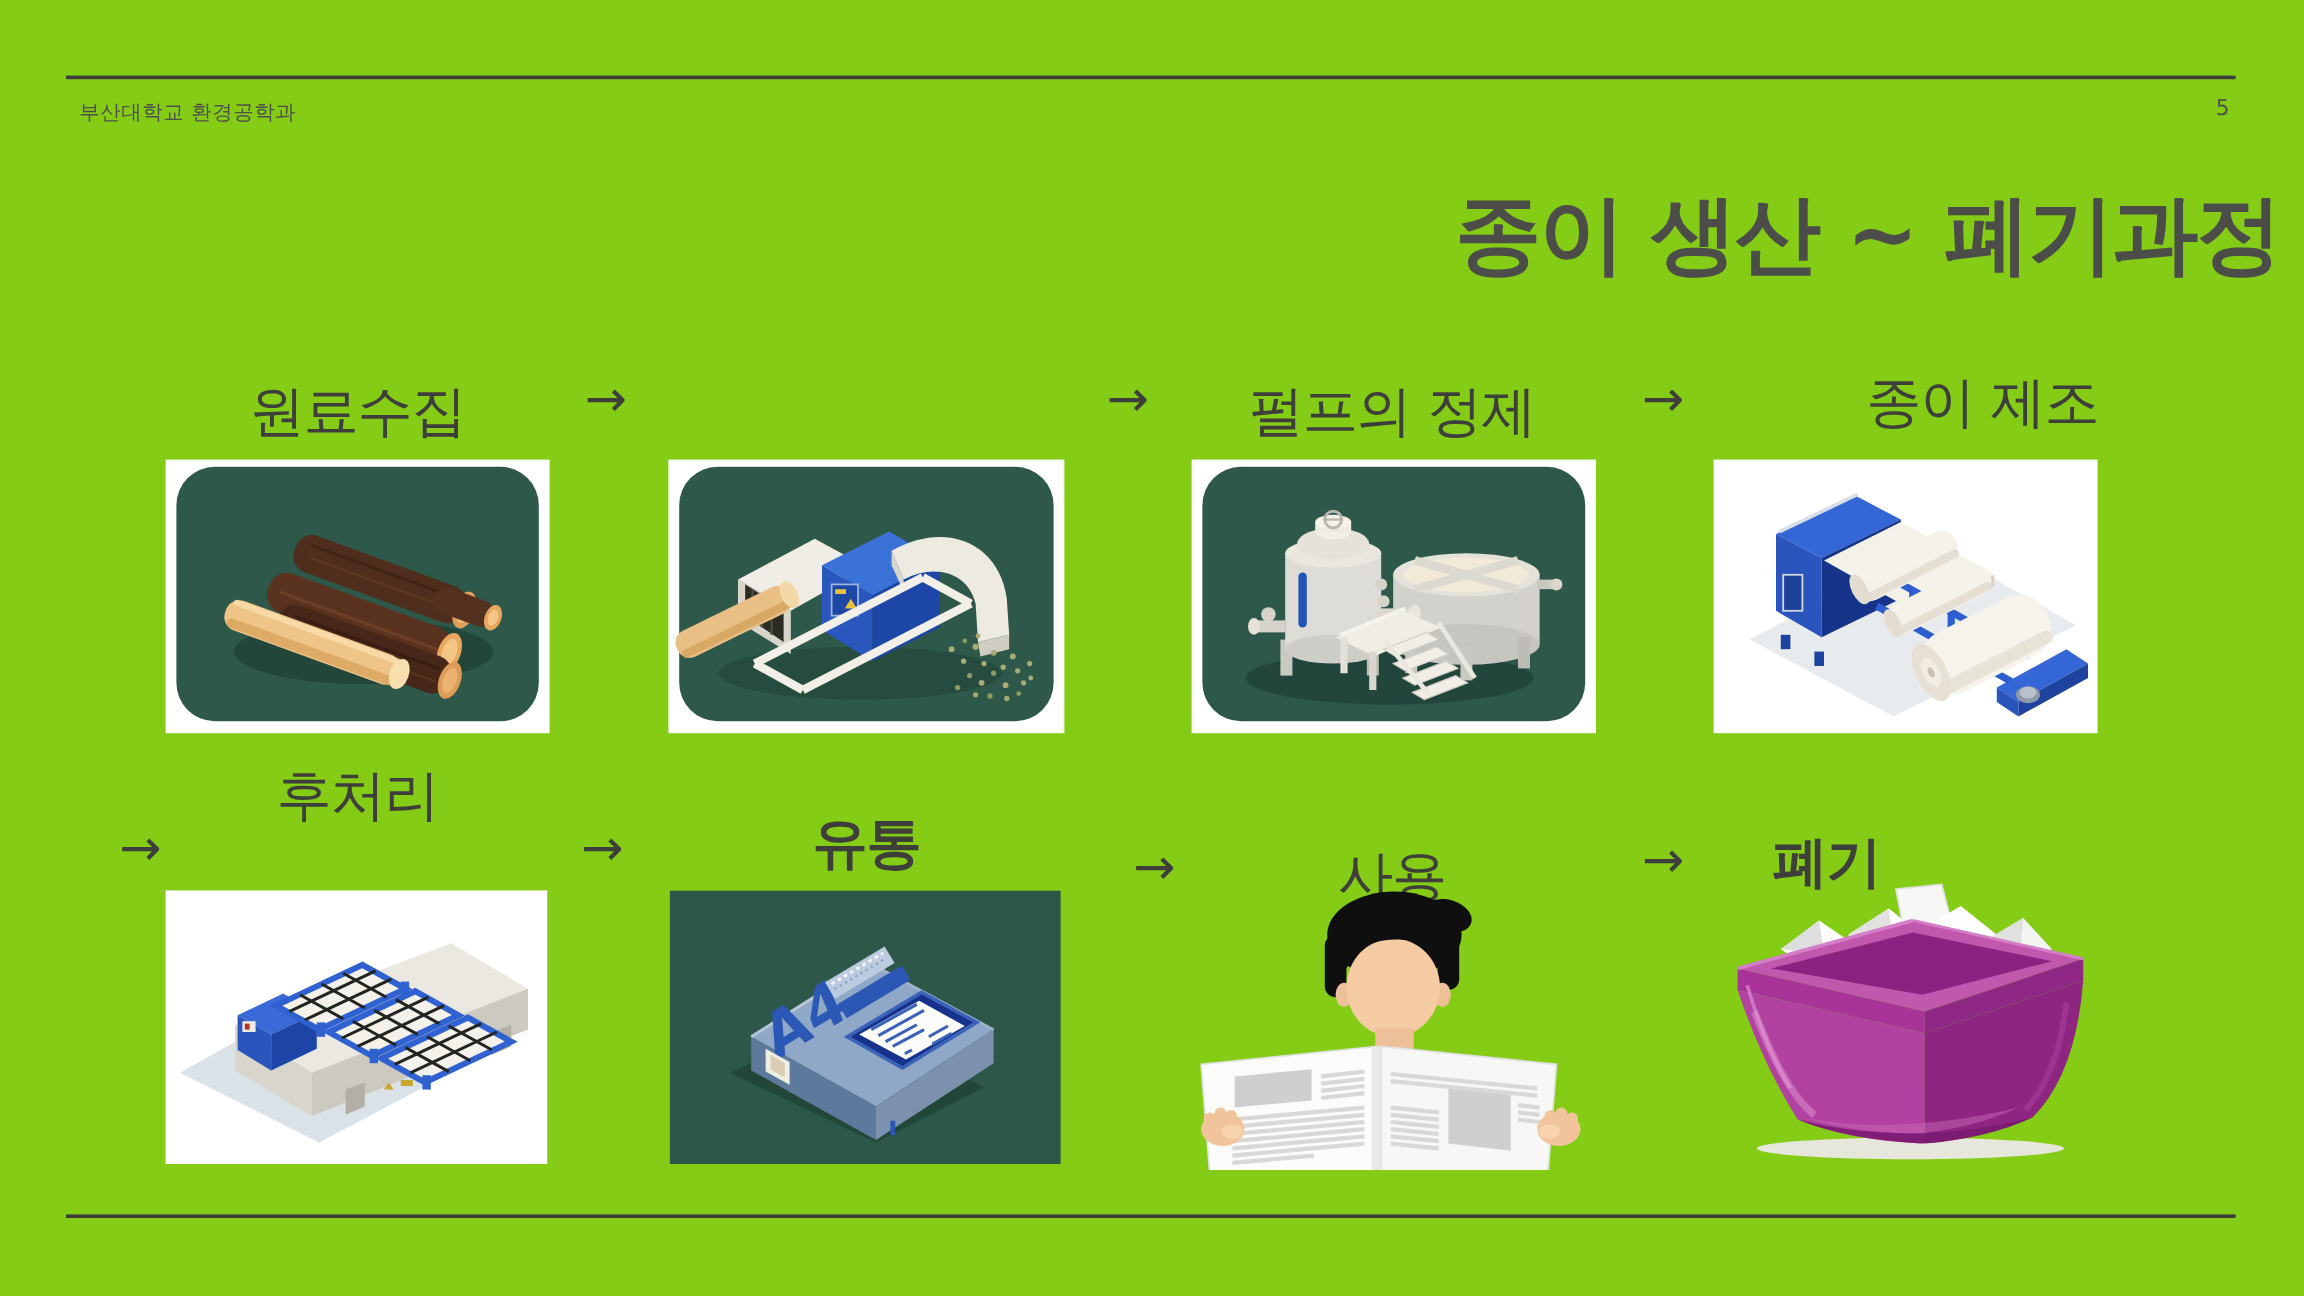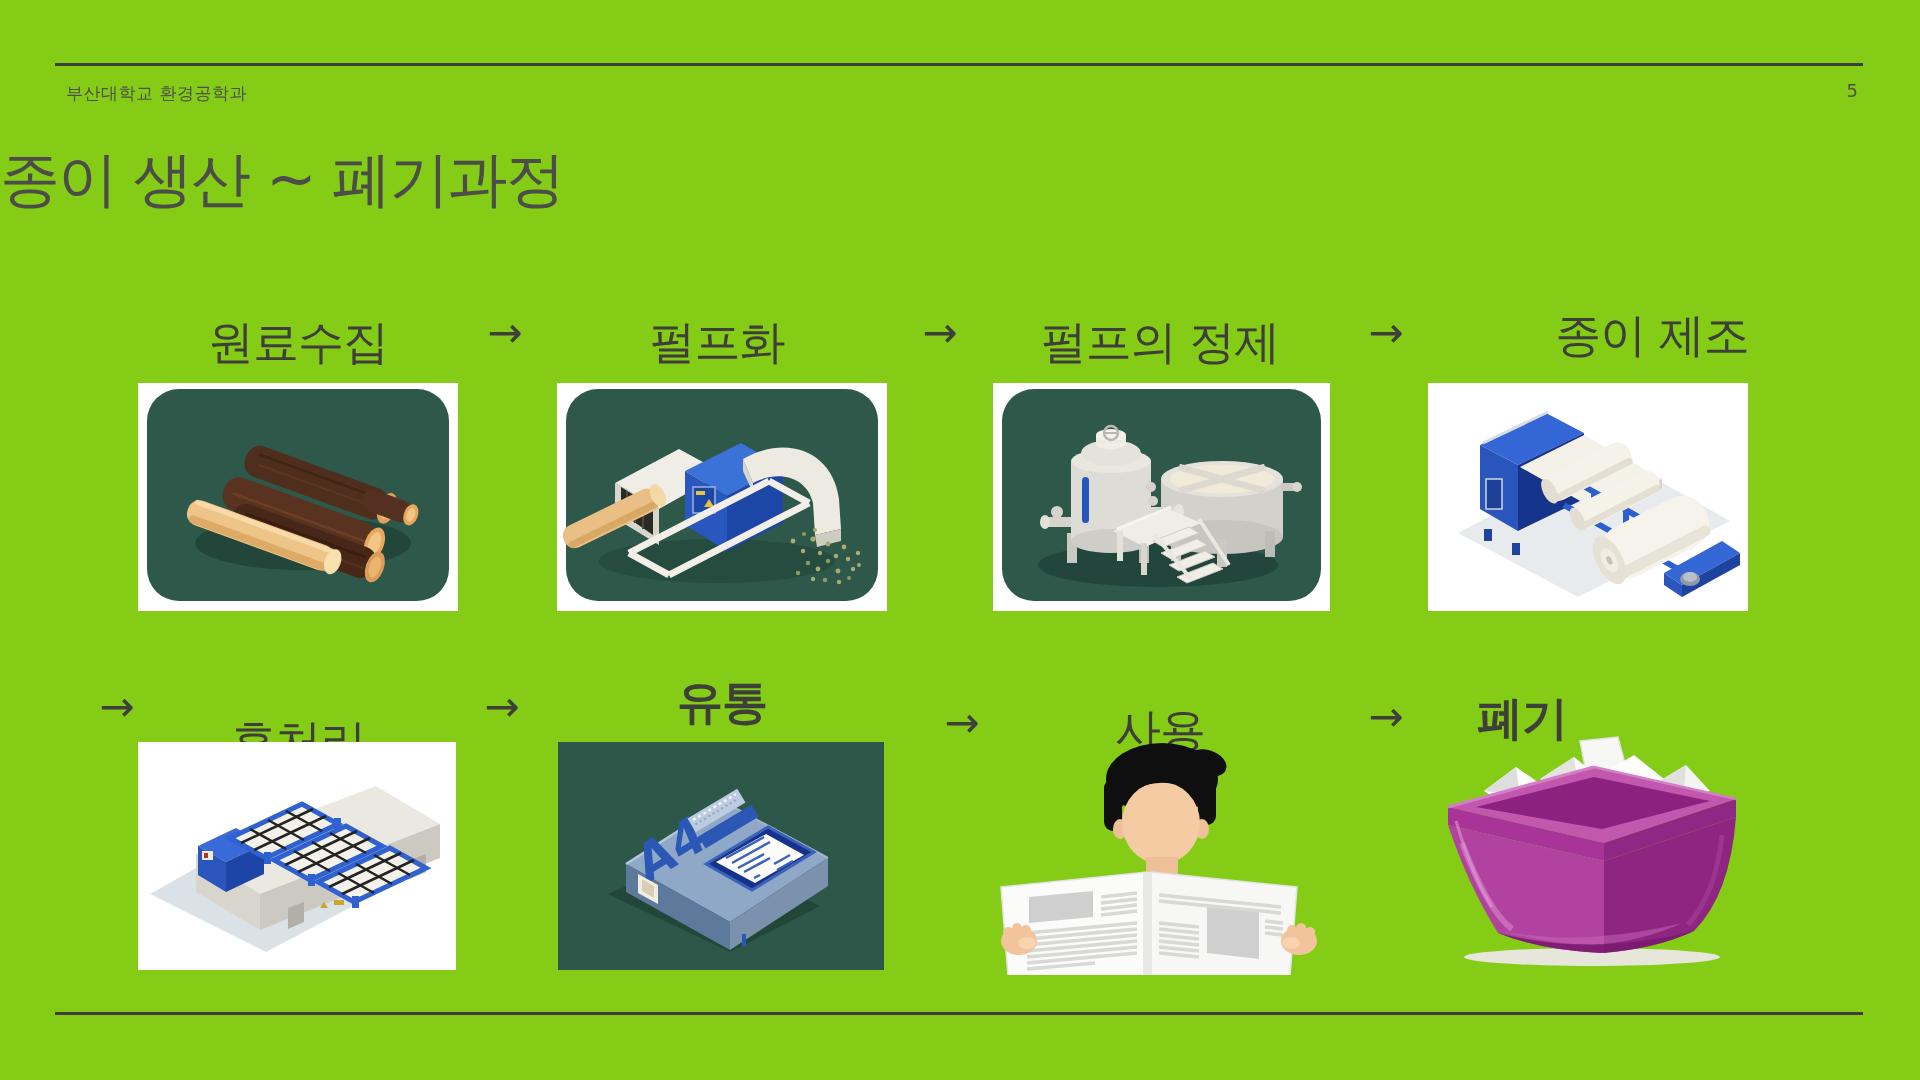--- a/index.html
+++ b/index.html
@@ -6,22 +6,22 @@
   .slide{
     position:relative;width:1920px;height:1080px;background:#84cc16;
     font-family:"DejaVu Sans","Liberation Sans",sans-serif;overflow:hidden;
   }
   .rule{position:absolute;left:55px;width:1808px;height:3px;background:#3e3e3a;}
   .rule-top{top:63px;}
   .rule-bottom{top:1012px;}
   .affiliation{position:absolute;left:66px;top:82px;font-size:17px;color:#50504a;letter-spacing:.5px;}
   .page-number{position:absolute;right:62px;top:80px;font-size:18px;color:#50504a;}
   .slide-title{
-    position:absolute;left:0;right:20px;top:100px;text-align:left;
-    font-size:60px;font-weight:400;color:#4c4c48;letter-spacing:-2px;
+    position:absolute;left:0;right:20px;top:100px;text-align:right;
+    font-size:72px;font-weight:700;color:#4c4c48;letter-spacing:-2px;
   }
   .step-label{
     position:absolute;height:52px;text-align:center;font-size:46px;
     color:#3e3e3a;font-weight:500;letter-spacing:-1px;
   }
   .flow-arrow{
     position:absolute;width:56px;text-align:center;font-size:42px;color:#3e3e3a;font-weight:400;
   }
   .img-cell{position:absolute;}
   .img-cell.white-bg{background:#ffffff;}
@@ -33,21 +33,20 @@
 <div class="slide">
 
   <div class="rule rule-top"></div>
   <div class="affiliation">부산대학교 환경공학과</div>
   <div class="page-number">5</div>
 
   <h1 class="slide-title">종이 생산 ~ 폐기과정</h1>
 
   <div class="step-label" style="left:138px;top:312px;width:320px;">원료수집</div>
   <div class="flow-arrow" style="left:477px;top:308px;">→</div>
-  <div class="step-label" style="left:557px;top:312px;width:320px;">펄프화</div>
   <div class="flow-arrow" style="left:912px;top:308px;">→</div>
   <div class="step-label" style="left:995px;top:312px;width:330px;">펄프의 정제</div>
   <div class="flow-arrow" style="left:1358px;top:308px;">→</div>
   <div class="step-label" style="left:1492px;top:305px;width:320px;">종이 제조</div>
 
   <div class="img-cell white-bg" style="left:138px;top:383px;width:320px;height:228px;">
     <svg viewBox="0 0 320 228">
       <rect x="9" y="6" width="302" height="212" rx="32" fill="#2e5849"></rect>
       <ellipse cx="165" cy="160" rx="108" ry="27" fill="#22473a"></ellipse>
       <g transform="translate(108,74) rotate(20)">
@@ -249,21 +248,21 @@
         <polygon points="254,202 312,170 312,182 254,214" fill="#1d439f"></polygon>
         <ellipse cx="262" cy="196" rx="10" ry="7" fill="#8f9aa8"></ellipse>
         <ellipse cx="262" cy="194" rx="7" ry="5" fill="#b8c0cb"></ellipse>
       </g>
       <rect x="56" y="146" width="8" height="12" fill="#1d439f"></rect>
       <rect x="84" y="160" width="8" height="12" fill="#1d439f"></rect>
     </svg>
   </div>
 
   <div class="flow-arrow" style="left:89px;top:682px;">→</div>
-  <div class="step-label" style="left:138px;top:711px;width:320px;">후처리</div>
+  <div class="step-label" style="left:138px;top:632px;width:320px;">후처리</div>
   <div class="flow-arrow" style="left:474px;top:682px;">→</div>
   <div class="step-label" style="left:557px;top:672px;width:330px;font-weight:bold;">유통</div>
   <div class="flow-arrow" style="left:934px;top:698px;">→</div>
   <div class="step-label" style="left:995px;top:700px;width:330px;">사용</div>
   <div class="flow-arrow" style="left:1358px;top:692px;">→</div>
   <div class="step-label" style="left:1362px;top:688px;width:320px;font-weight:bold;">폐기</div>
 
   <div class="img-cell white-bg" style="left:138px;top:742px;width:318px;height:228px;">
     <svg viewBox="0 0 318 228">
       <polygon points="12,152 122,90 238,152 128,210" fill="#ccd6dd" opacity=".7"></polygon>

